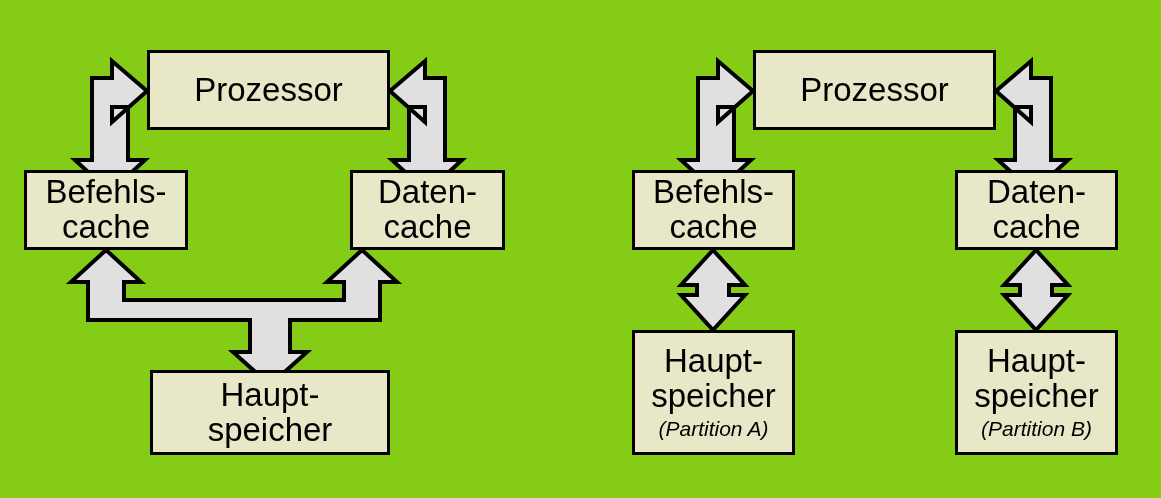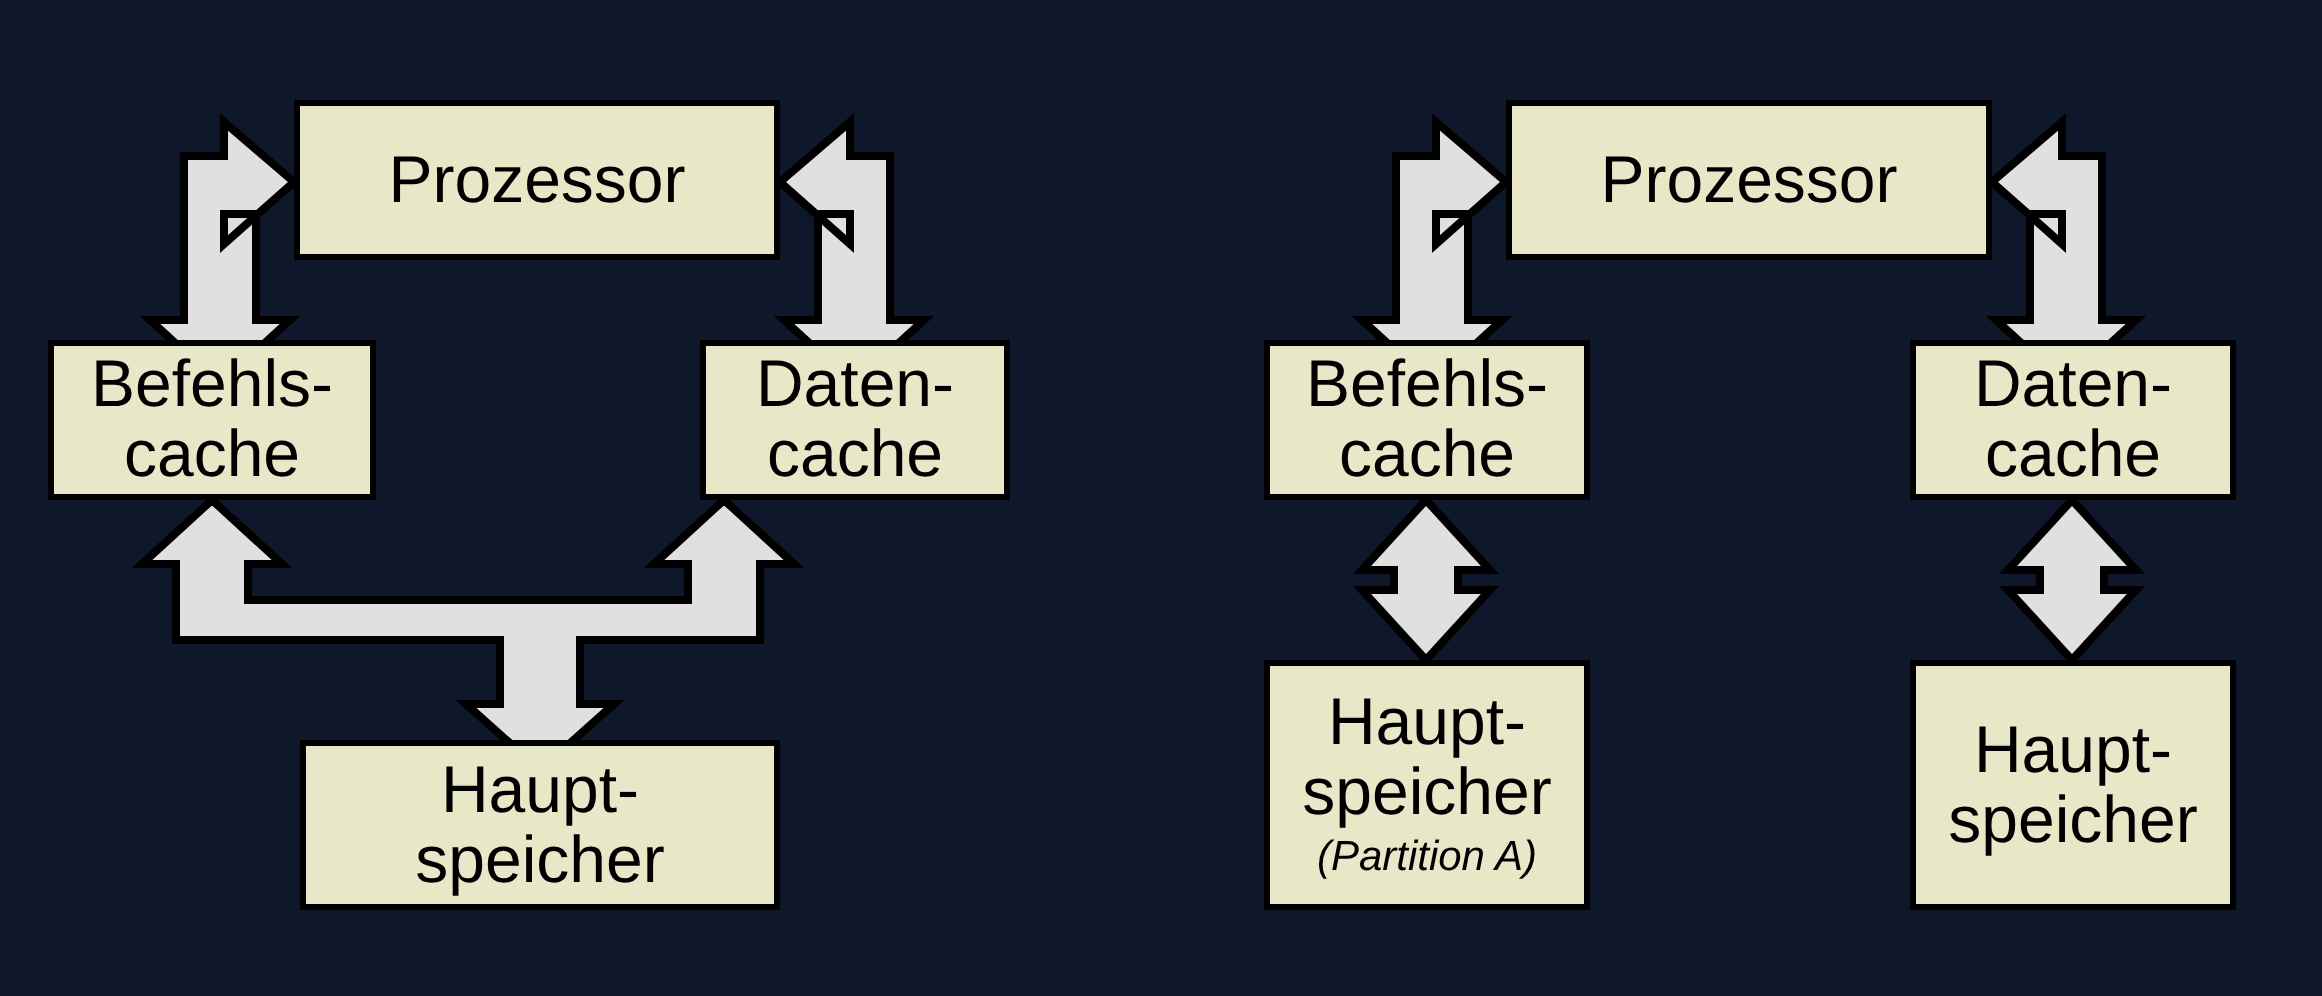--- a/index.html
+++ b/index.html
@@ -10,21 +10,21 @@
   body {
     width: 1161px;
     height: 498px;
     font-family: "Liberation Sans", sans-serif;
     overflow: hidden;
   }
   #canvas {
     position: relative;
     width: 1161px;
     height: 498px;
-    background: #0f172a;
+    background: #84cc16;
   }
   svg.layer {
     position: absolute;
     left: 0;
     top: 0;
     width: 1161px;
     height: 498px;
   }
   .box {
     position: absolute;
@@ -199,15 +199,16 @@
 
   <div class="box" style="left:632px; top:330px; width:163px; height:125px;">
     <span class="label-line">Haupt-</span>
     <span class="label-line">speicher</span>
     <span class="sub-line">(Partition A)</span>
   </div>
 
   <div class="box" style="left:955px; top:330px; width:163px; height:125px;">
     <span class="label-line">Haupt-</span>
     <span class="label-line">speicher</span>
+    <span class="sub-line">(Partition B)</span>
   </div>
 
 </div>
 
 </body></html>

